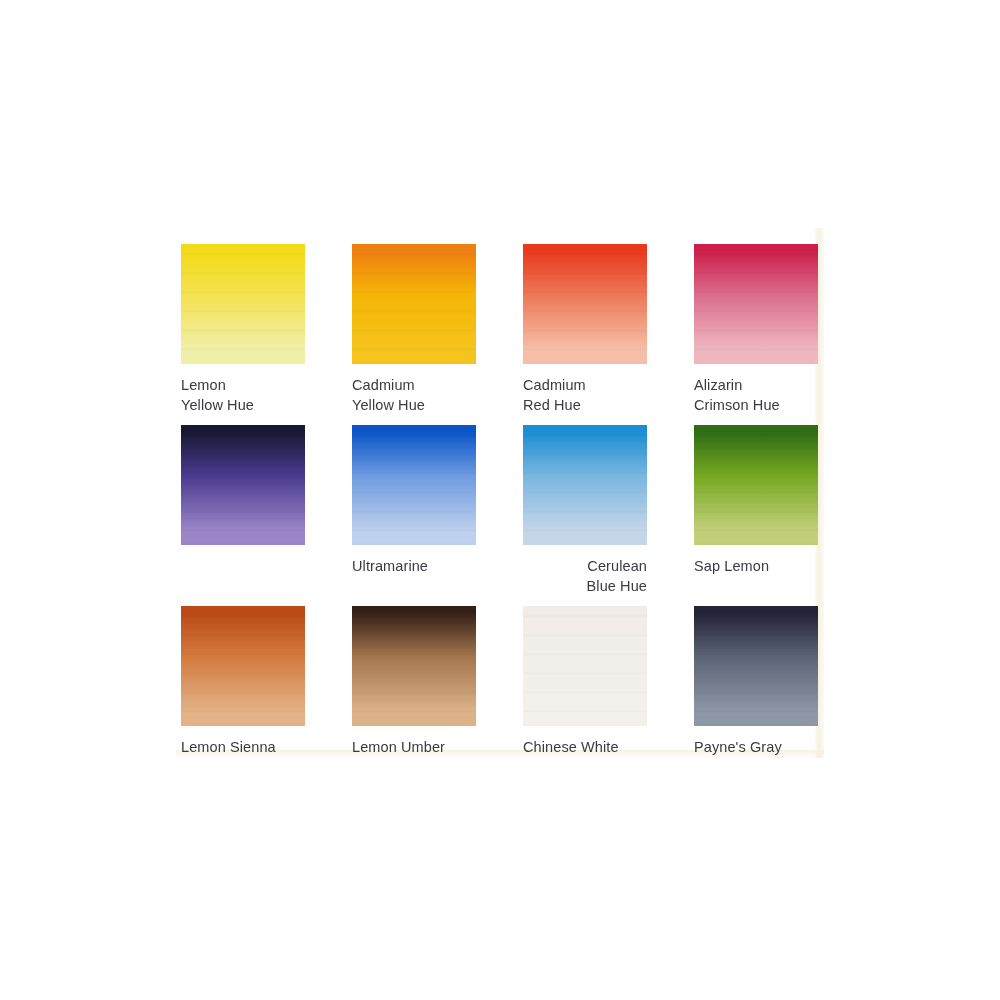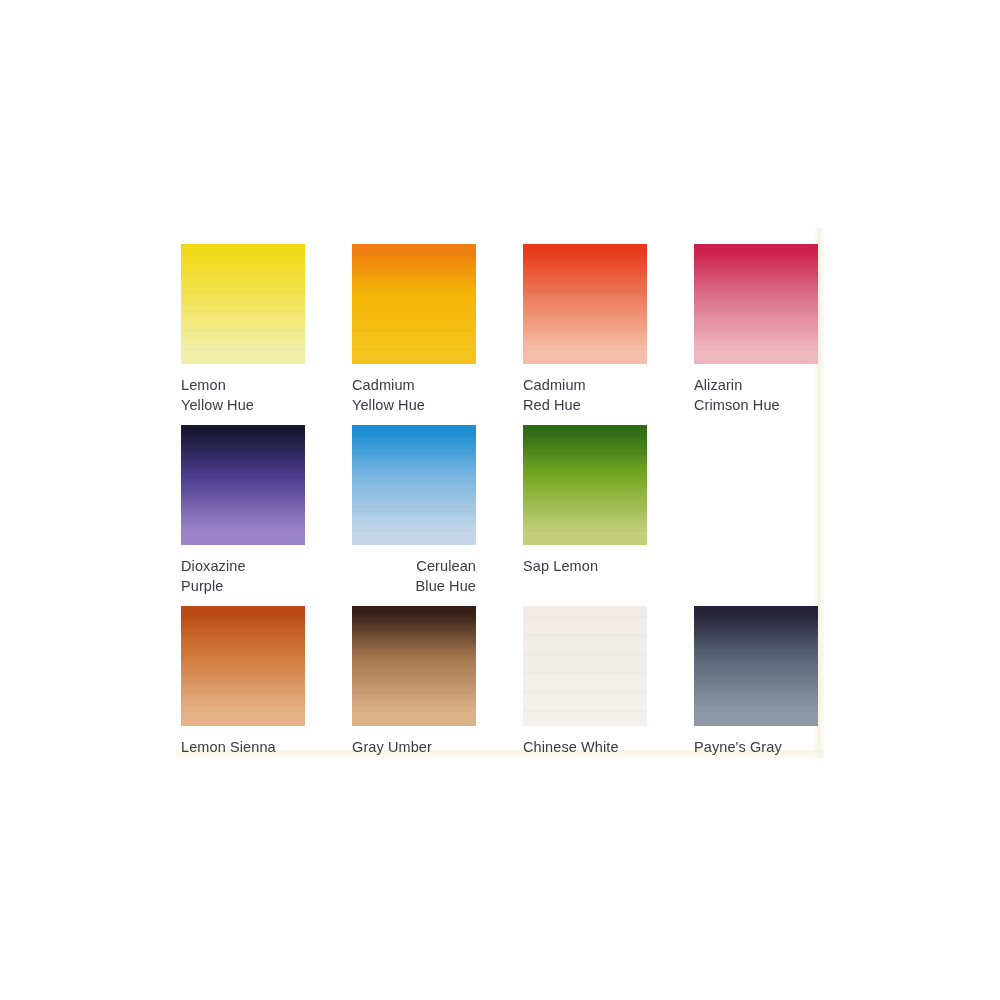--- a/index.html
+++ b/index.html
@@ -140,42 +140,44 @@
       <div class="swatch-cell">
         <div class="swatch-chip" style="background: linear-gradient(rgb(204, 31, 73) 0%, rgb(204, 31, 73) 6%, rgb(219, 108, 140) 42%, rgb(238, 183, 192) 88%, rgb(238, 183, 192) 100%);"></div>
         <div class="swatch-label" style="color: rgb(58, 58, 66);">Alizarin
 Crimson Hue</div>
       </div>
     </div>
 
     <div class="swatch-row">
       <div class="swatch-cell">
         <div class="swatch-chip" style="background: linear-gradient(rgb(24, 23, 52) 0%, rgb(24, 23, 52) 6%, rgb(74, 58, 142) 42%, rgb(154, 133, 200) 88%, rgb(154, 133, 200) 100%);"></div>
-        <div class="swatch-label" style="color: rgb(58, 58, 66);">Dioxazine
-Purple</div>
+      </div>
+      <div class="swatch-cell">
+        <div class="swatch-chip" style="background: linear-gradient(rgb(10, 85, 200) 0%, rgb(10, 85, 200) 6%, rgb(109, 154, 224) 42%, rgb(189, 208, 238) 88%, rgb(189, 208, 238) 100%);"></div>
+        <div class="swatch-label" style="color: rgb(58, 58, 66);">Ultramarine</div>
       </div>
       <div class="swatch-cell">
         <div class="swatch-chip" style="background: linear-gradient(rgb(28, 142, 210) 0%, rgb(28, 142, 210) 6%, rgb(121, 182, 224) 42%, rgb(195, 214, 232) 88%, rgb(195, 214, 232) 100%);"></div>
         <div class="swatch-label" style="color: rgb(58, 58, 66); text-align: right;">Cerulean
 Blue Hue</div>
       </div>
       <div class="swatch-cell">
         <div class="swatch-chip" style="background: linear-gradient(rgb(47, 108, 20) 0%, rgb(47, 108, 20) 6%, rgb(118, 168, 34) 42%, rgb(194, 206, 122) 88%, rgb(194, 206, 122) 100%);"></div>
         <div class="swatch-label" style="color: rgb(58, 58, 66);">Sap Lemon</div>
       </div>
     </div>
 
     <div class="swatch-row">
       <div class="swatch-cell">
         <div class="swatch-chip" style="background: linear-gradient(rgb(188, 74, 23) 0%, rgb(188, 74, 23) 6%, rgb(210, 122, 62) 42%, rgb(227, 178, 134) 88%, rgb(227, 178, 134) 100%);"></div>
         <div class="swatch-label" style="color: rgb(58, 58, 66);">Lemon Sienna</div>
       </div>
       <div class="swatch-cell">
         <div class="swatch-chip" style="background: linear-gradient(rgb(53, 32, 24) 0%, rgb(53, 32, 24) 6%, rgb(164, 117, 77) 42%, rgb(220, 178, 136) 88%, rgb(220, 178, 136) 100%);"></div>
-        <div class="swatch-label" style="color: rgb(58, 58, 66);">Gray Umber</div>
+        <div class="swatch-label" style="color: rgb(58, 58, 66);">Lemon Umber</div>
       </div>
       <div class="swatch-cell">
         <div class="swatch-chip" style="background: linear-gradient(rgb(241, 236, 231) 0%, rgb(241, 236, 231) 6%, rgb(242, 238, 234) 42%, rgb(244, 240, 236) 88%, rgb(244, 240, 236) 100%);"></div>
         <div class="swatch-label" style="color: rgb(58, 58, 66);">Chinese White</div>
       </div>
       <div class="swatch-cell">
         <div class="swatch-chip" style="background: linear-gradient(rgb(36, 35, 56) 0%, rgb(36, 35, 56) 6%, rgb(91, 99, 118) 42%, rgb(142, 151, 166) 88%, rgb(142, 151, 166) 100%);"></div>
         <div class="swatch-label" style="color: rgb(58, 58, 66);">Payne's Gray</div>
       </div>
     </div>

